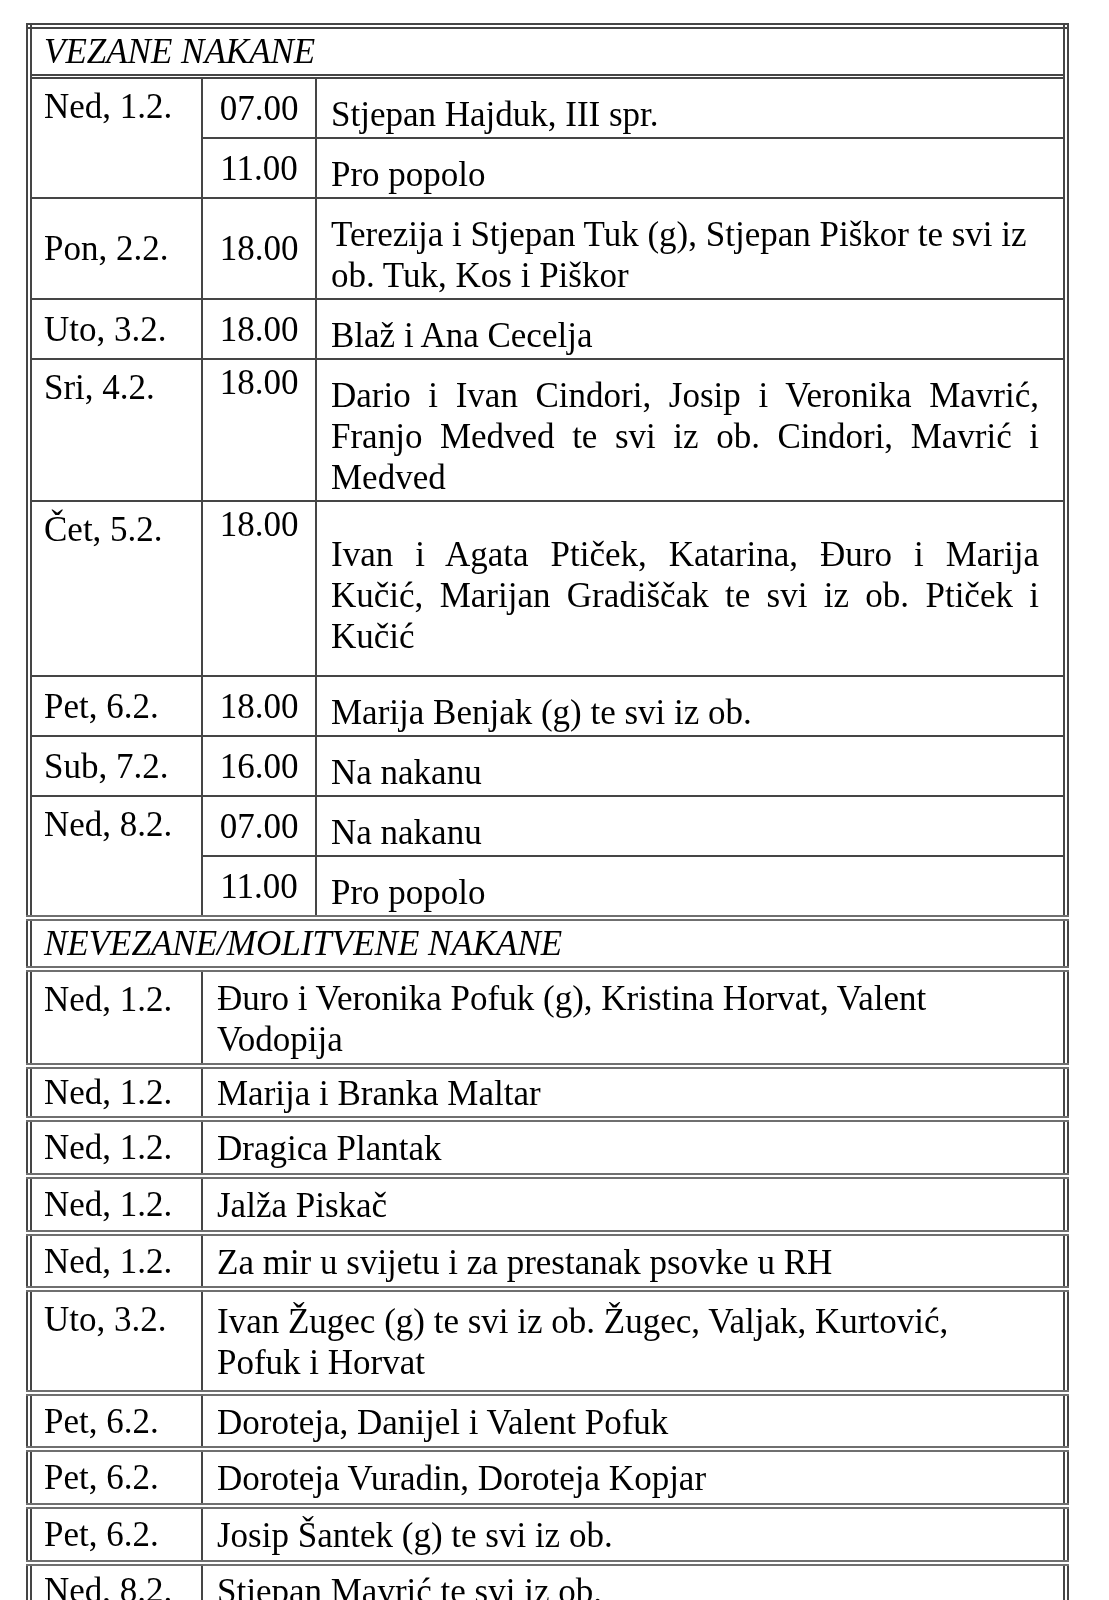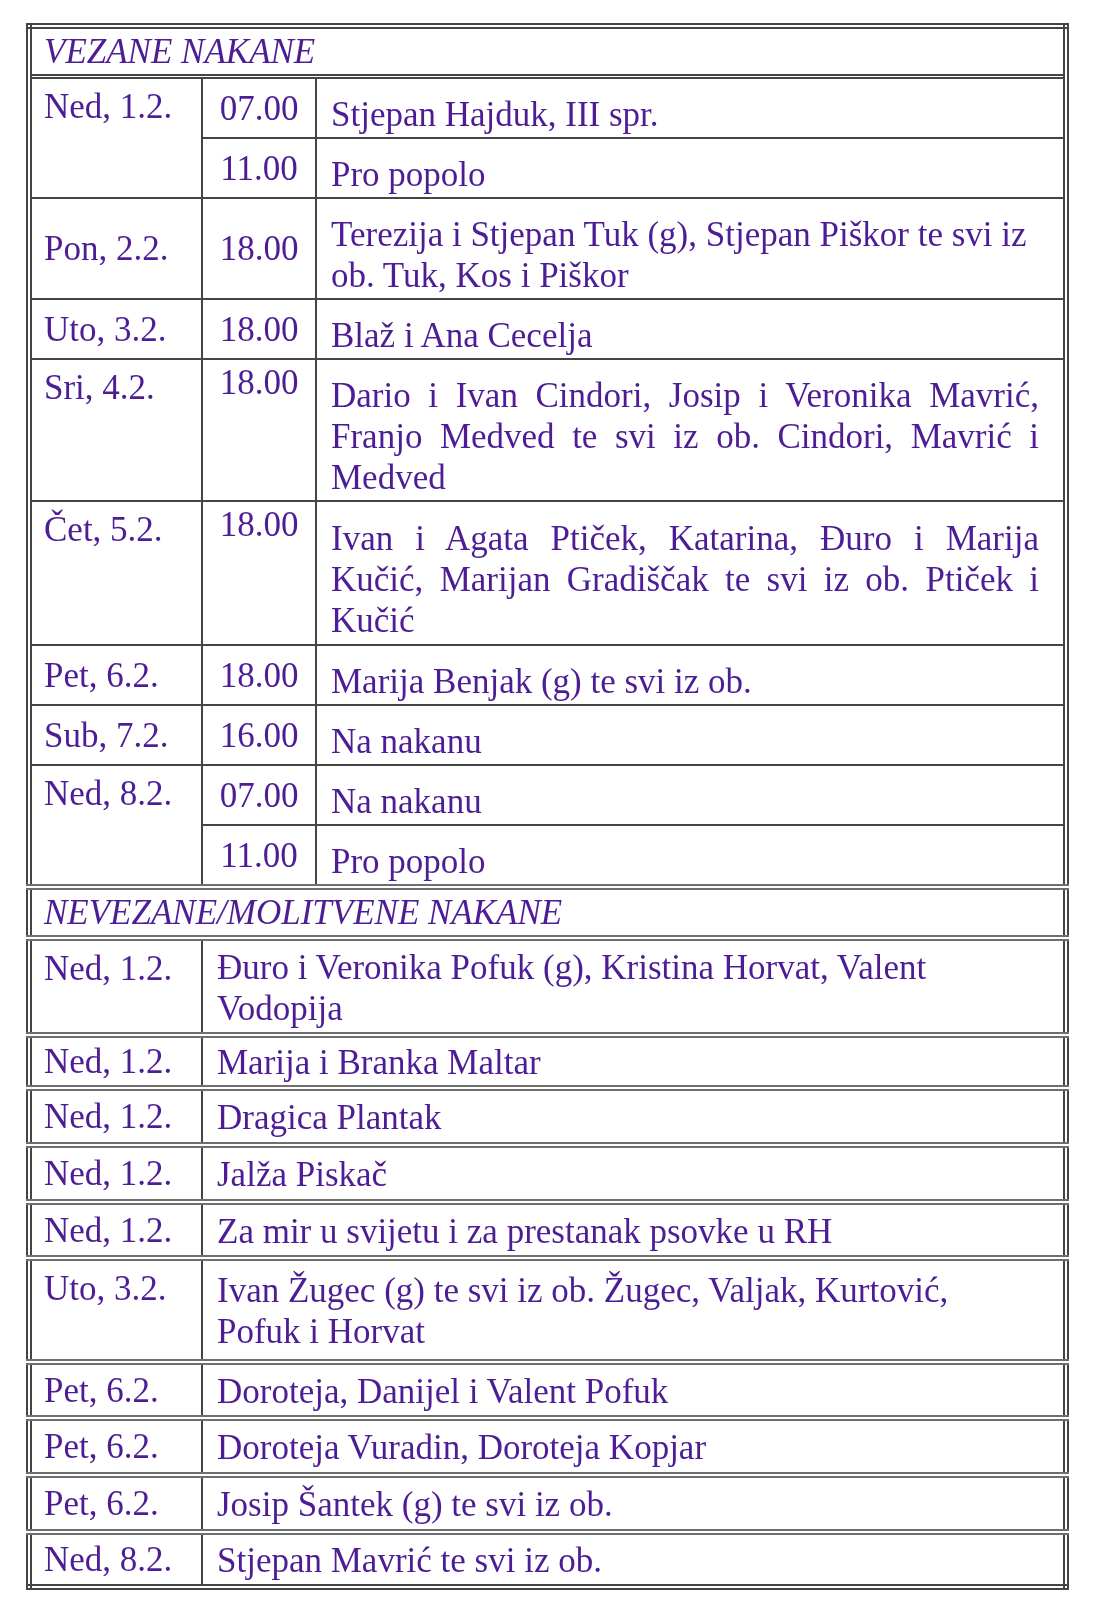--- a/index.html
+++ b/index.html
@@ -6,21 +6,21 @@
     margin: 0;
     padding: 0;
     background: #ffffff;
   }
   .page {
     position: relative;
     width: 1109px;
     height: 1600px;
     background: #ffffff;
     font-family: "Liberation Serif", "DejaVu Serif", serif;
-    color: #4c1d95;
+    color: #000000;
     overflow: hidden;
   }
   table.intentions {
     position: absolute;
     left: 26px;
     top: 23px;
     width: 1043px;
     border-collapse: collapse;
     table-layout: fixed;
     border: 6px double #454545;
@@ -92,21 +92,21 @@
       <td class="time">18.00</td>
       <td class="txt">Blaž i Ana Cecelja</td>
     </tr>
 
     <tr style="height:138px">
       <td class="date vtop">Sri, 4.2.</td>
       <td class="time vtop">18.00</td>
       <td class="txt justify">Dario i Ivan Cindori, Josip i Veronika Mavrić, Franjo Medved te svi iz ob. Cindori, Mavrić i Medved</td>
     </tr>
 
-    <tr style="height:144px">
+    <tr style="height:175px">
       <td class="date vtop">Čet, 5.2.</td>
       <td class="time vtop">18.00</td>
       <td class="txt justify">Ivan i Agata Ptiček, Katarina, Đuro i Marija Kučić, Marijan Gradiščak te svi iz ob. Ptiček i Kučić</td>
     </tr>
 
     <tr style="height:55px">
       <td class="date">Pet, 6.2.</td>
       <td class="time">18.00</td>
       <td class="txt">Marija Benjak (g) te svi iz ob.</td>
     </tr>

